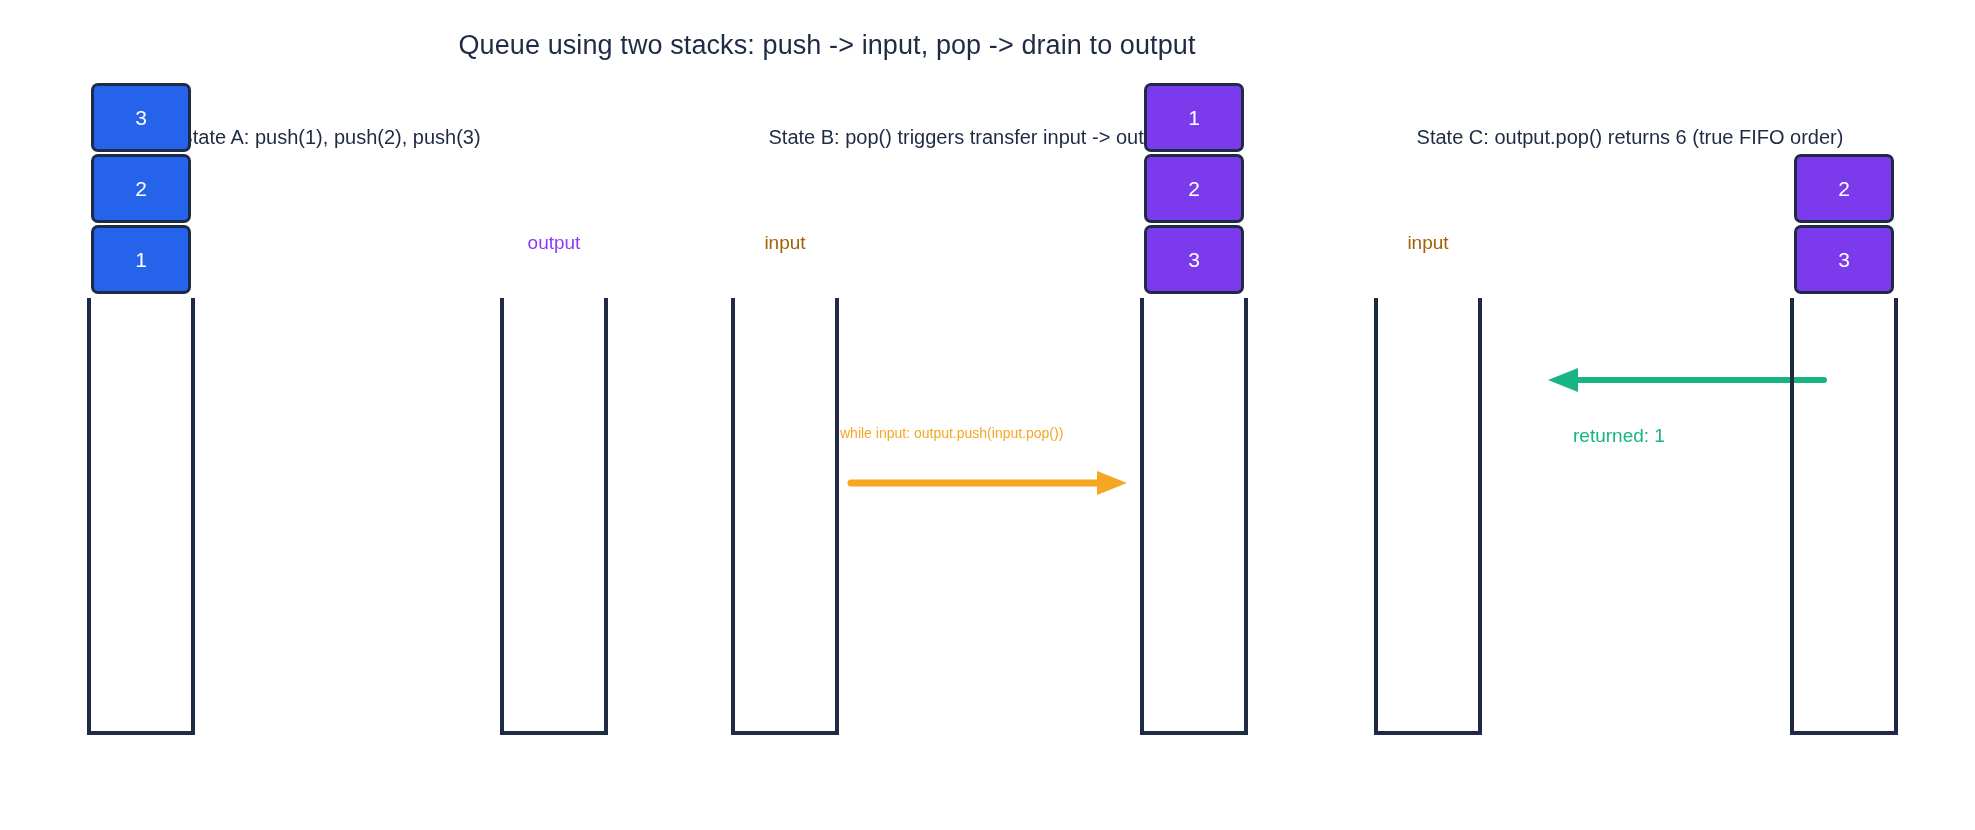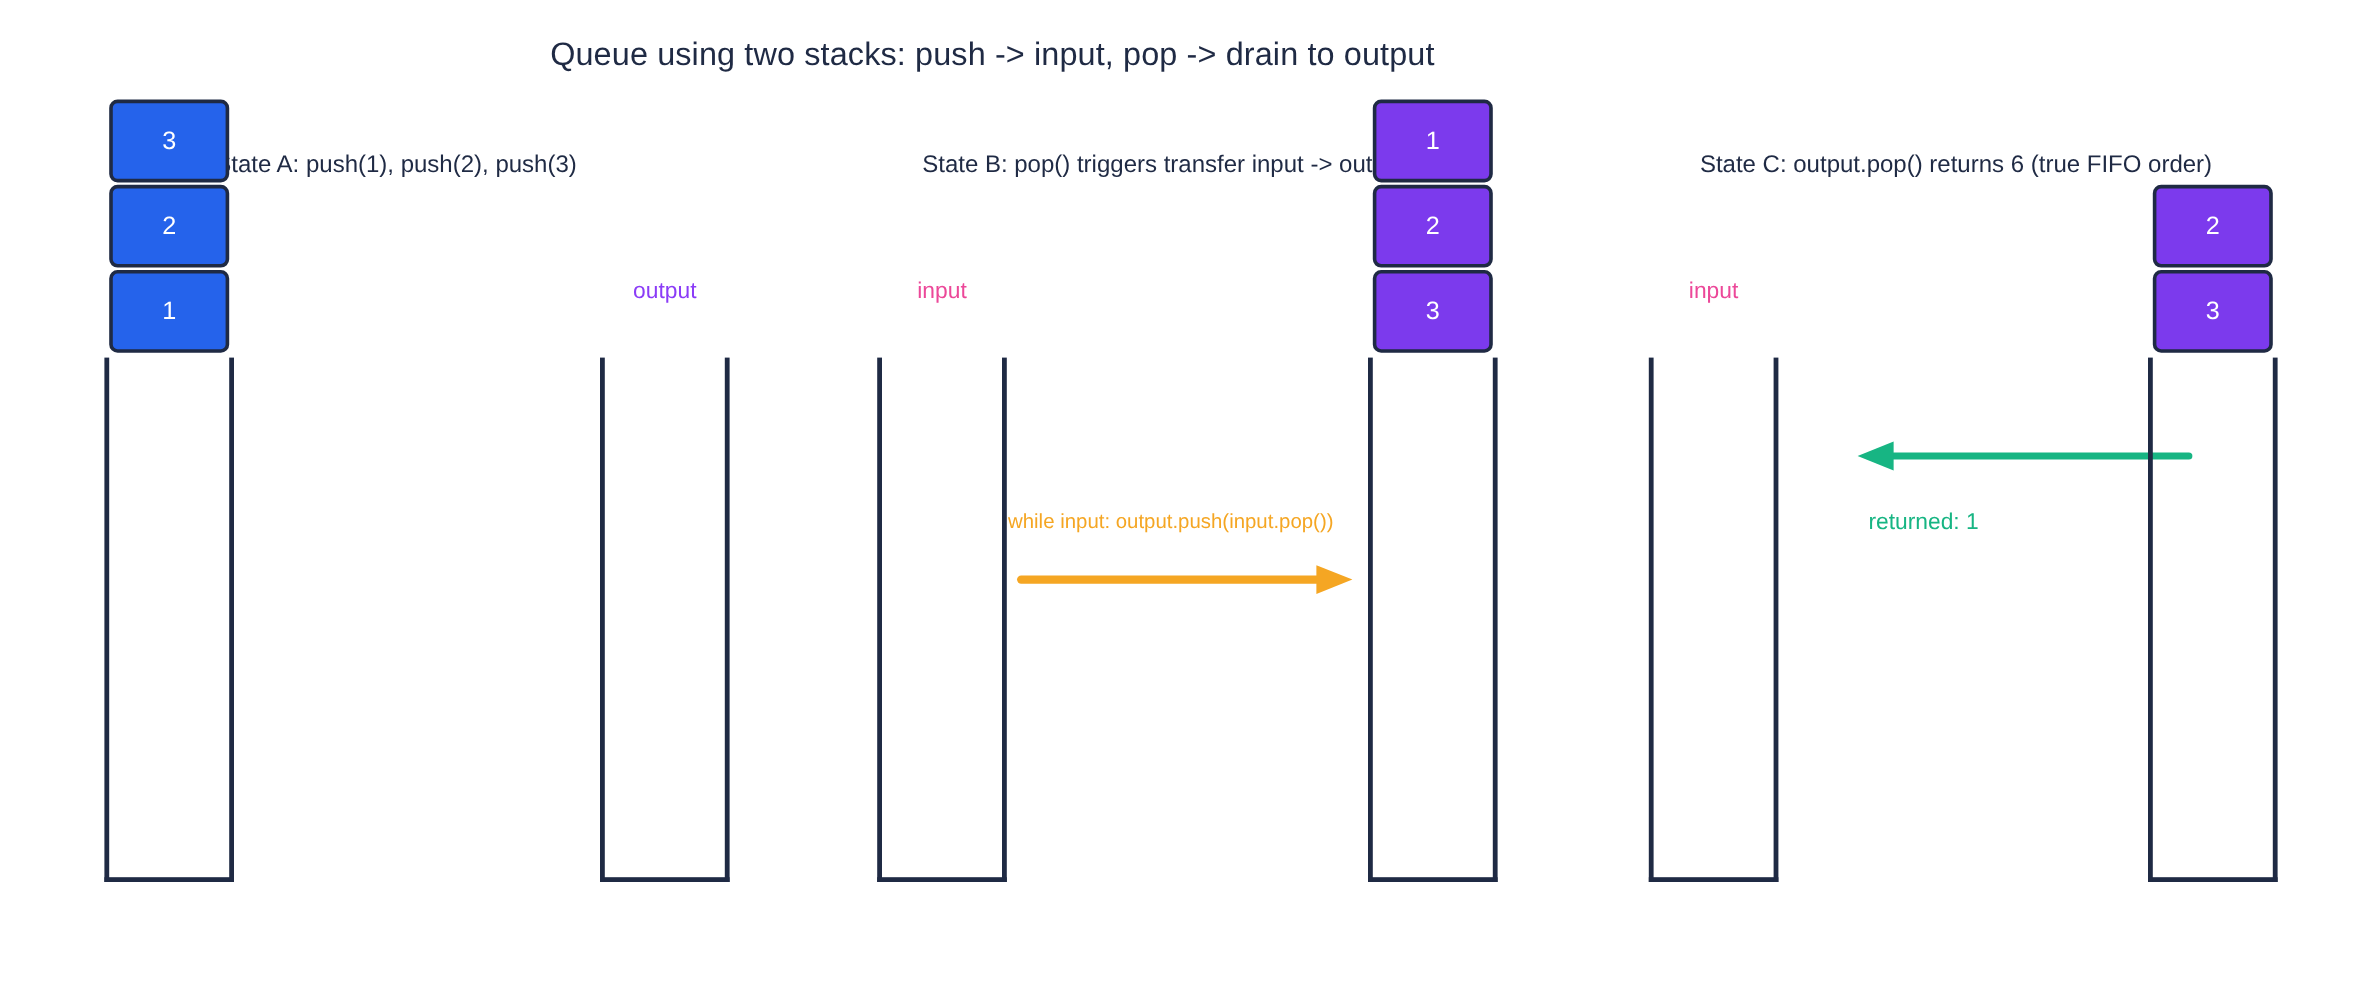--- a/index.html
+++ b/index.html
@@ -58,21 +58,21 @@
   .stack-label {
     position: absolute;
     top: -86px;
     left: 0;
     width: 108px;
     text-align: center;
     font-size: 19px;
     white-space: nowrap;
     margin-top: 20px;
   }
-  .stack-label.input-label  { color: #ec4899; }
+  .stack-label.input-label  { color: #a16207; }
   .stack-label.output-label { color: #8b3cf7; }
 
   .container-walls {
     position: absolute;
     left: 0;
     top: 0;
     width: 108px;
     height: 437px;
     border-left: 4px solid #1f2a44;
     border-right: 4px solid #1f2a44;
@@ -101,21 +101,21 @@
     font-size: 21px;
     margin-bottom: 2px;
   }
   .cell:last-child { margin-bottom: 0; }
   .cell.blue   { background: #2563eb; }
   .cell.purple { background: #7c3aed; }
 
   
   .transfer-note {
     position: absolute;
-    font-size: 17px;
+    font-size: 14px;
     color: #f5a623;
     white-space: nowrap;
   }
   .returned-note {
     position: absolute;
     font-size: 19px;
     color: #17b583;
     white-space: nowrap;
   }
   .arrow-svg {
@@ -184,21 +184,21 @@
       <div class="stack-label input-label">input</div>
       <div class="container-walls"></div>
       <div class="cells"></div>
     </div>
 
     <svg class="arrow-svg" style="left:255px; top:360px;" width="290" height="40">
       <line x1="38" y1="20" x2="284" y2="20" stroke="#17b583" stroke-width="6" stroke-linecap="round"></line>
       <polygon points="38,8 8,20 38,32" fill="#17b583"></polygon>
     </svg>
 
-    <div class="returned-note" style="left:272px; top:425px;">returned: 1</div>
+    <div class="returned-note" style="left:288px; top:425px;">returned: 1</div>
 
     <div class="stack" style="left:505px; top:298px;">
       <div class="stack-label output-label">output</div>
       <div class="container-walls"></div>
       <div class="cells">
         <div class="cell purple">2</div>
         <div class="cell purple">3</div>
       </div>
     </div>
   </div>

